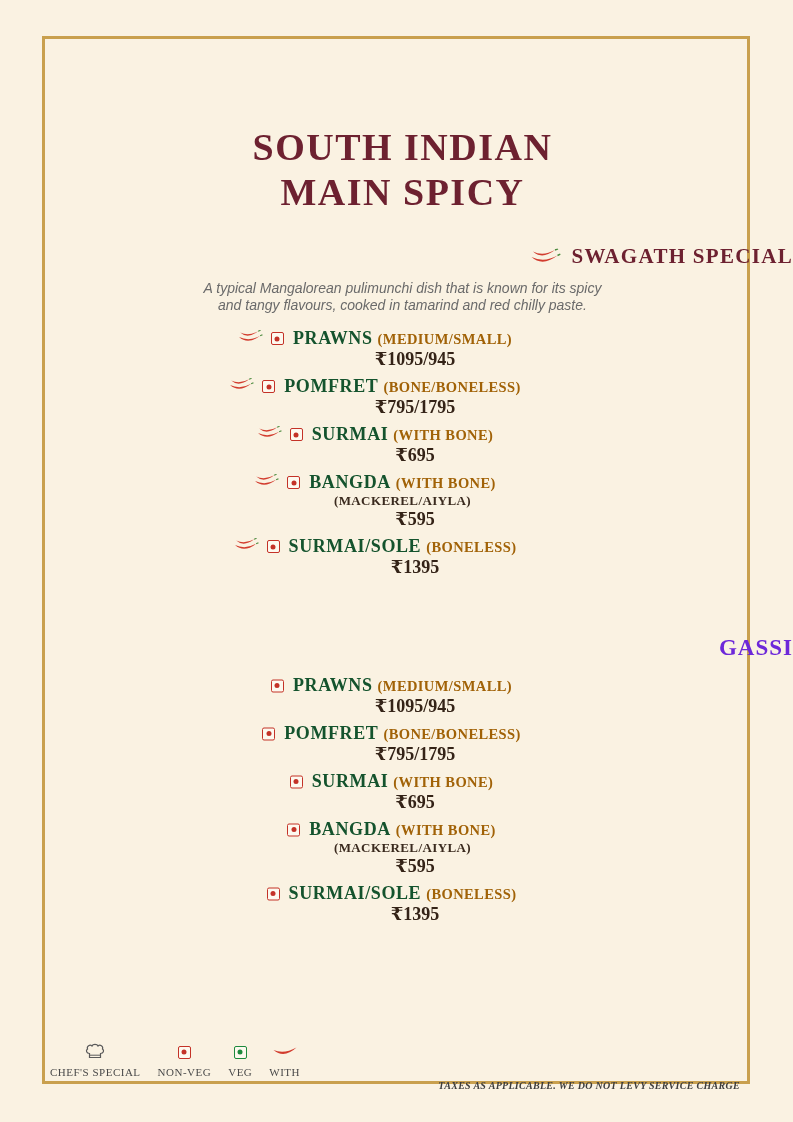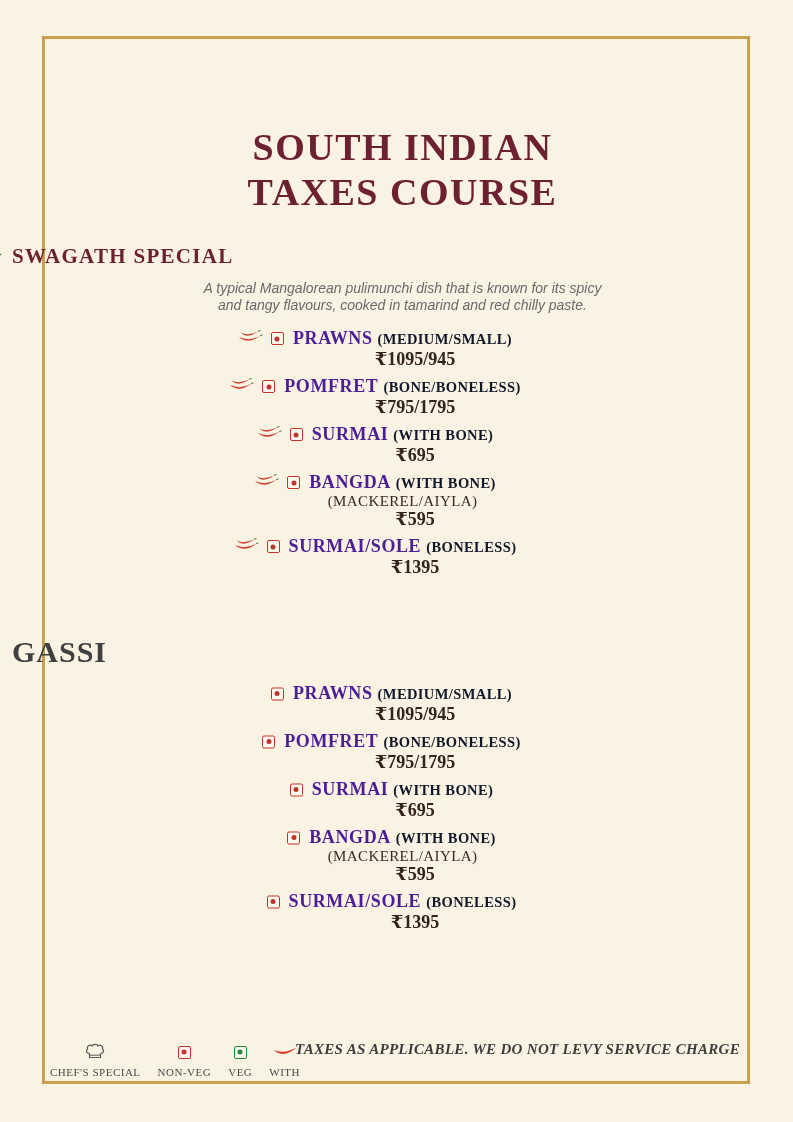--- a/index.html
+++ b/index.html
@@ -28,34 +28,34 @@
 
   .page-title {
     margin:125px 0 0 0;
     font-size:38px; line-height:45px;
     font-weight:700;
     letter-spacing:1.5px;
     color:#6d2130;
   }
 
   
-  .section-head { text-align:left; }
+  .section-head { text-align:right; }
   .head-wrap { display:inline-block; position:relative; }
   .head-icon {
     position:absolute; right:100%; margin-right:10px;
     top:50%; transform:translateY(-50%);
     display:flex; align-items:center;
   }
   .swagath-head { margin-top:29px; }
   .swagath-head .head-text {
     font-size:21px; font-weight:700; letter-spacing:1.3px; color:#6d2130;
   }
   .gassi-head { margin-top:58px; }
   .gassi-head .head-text {
-    font-size:30px; font-weight:700; letter-spacing:1px; color:#404040;
+    font-size:23px; font-weight:700; letter-spacing:1px; color:#6d28d9;
   }
 
   .desc {
     margin:11px auto 0 auto;
     max-width:640px;
     font-family:"Liberation Sans","DejaVu Sans",sans-serif;
     font-style:italic;
     font-size:14px; line-height:17px;
     color:#6a6a6a;
     white-space:pre-line;
@@ -64,28 +64,28 @@
   .items { margin-top:14px; }
   .item { margin-bottom:7px; }
   .item-line { line-height:20px; }
   .line-wrap { display:inline-block; position:relative; }
   .item-icons {
     position:absolute; right:100%; margin-right:9px;
     top:50%; transform:translateY(-50%);
     display:flex; align-items:center; gap:8px;
   }
   .item-name {
-    font-size:18px; font-weight:600; letter-spacing:0.6px; color:#4c1d95;
+    font-size:18px; font-weight:600; letter-spacing:0.6px; color:#14532d;
   }
   .item-detail {
-    font-size:14.5px; font-weight:600; letter-spacing:0.4px; color:#0f172a;
+    font-size:14.5px; font-weight:600; letter-spacing:0.4px; color:#a16207;
     margin-left:5px;
   }
   .item-sub {
-    font-size:15px; font-weight:400; letter-spacing:0.4px; color:#3a2a1e;
+    font-size:13px; font-weight:700; letter-spacing:0.4px; color:#3a2a1e;
     line-height:16px;
   }
   .item-sub:empty { display:none; }
   .item-price {
     font-size:18px; font-weight:700; color:#342317; line-height:20px;padding-left:25px;
   }
 
   
   .badge {
     width:13px; height:13px; box-sizing:border-box;
@@ -109,36 +109,36 @@
   }
   .legend-item { display:flex; flex-direction:column; align-items:center; }
   .legend-icon { height:20px; display:flex; align-items:center; justify-content:center; }
   .legend-label {
     margin-top:4px;
     font-size:11px; letter-spacing:0.5px; color:#4a4a4a;
     white-space:nowrap;
   }
 
   .tax-note {
-    position:absolute; right:53px; bottom:64px;
-    font-size:15px; font-weight:700; font-style:italic;
+    position:absolute; right:53px; bottom:31px;
+    font-size:10px; font-weight:700; font-style:italic;
     letter-spacing:0.3px; color:#3d3d3d;
   }
 </style>
 </head>
 <body>
 
 <div class="page">
   <div class="frame"></div>
 
   <div class="content">
 
     <h1 class="page-title">
       <div>SOUTH INDIAN</div>
-      <div>TAXES COURSE</div>
+      <div>MAIN SPICY</div>
     </h1>
 
     <div class="section-head swagath-head">
       <span class="head-wrap">
         <span class="head-icon">
           <svg width="32" height="17" viewBox="0 0 32 17">
             <path d="M4 3 Q13 11.5 26 1.5 Q14 8 4 3 Z" fill="#d23c2e"></path>
             <path d="M26 1.5 L29 0.3" stroke="#4a8a3c" stroke-width="1.4" fill="none"></path>
             <path d="M2.5 8.5 Q13.5 18.5 28.5 7 Q15 14.5 2.5 8.5 Z" fill="#d23c2e"></path>
             <path d="M28.5 7 L31.3 5.7" stroke="#4a8a3c" stroke-width="1.4" fill="none"></path>

